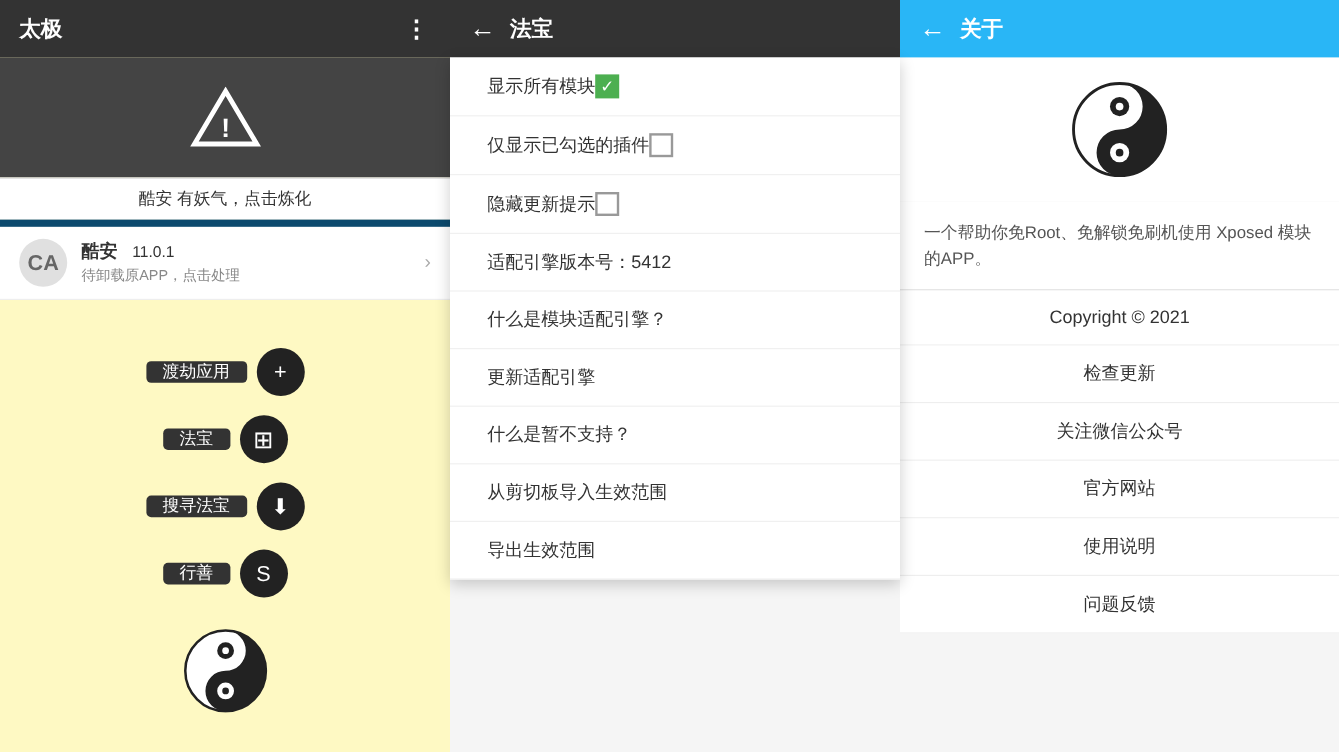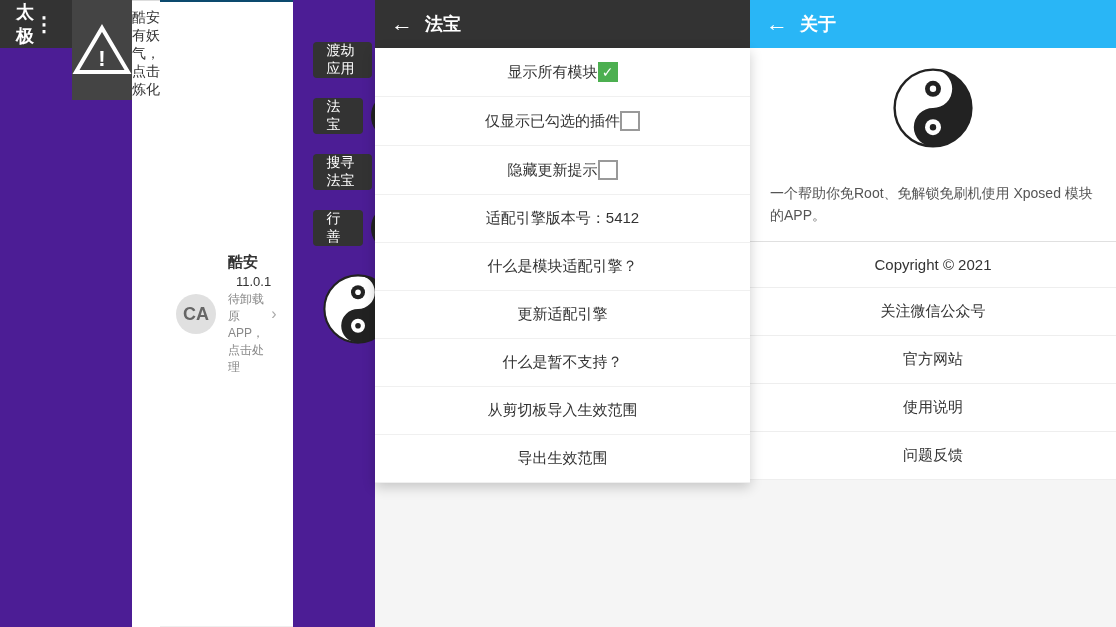--- a/index.html
+++ b/index.html
@@ -9,23 +9,23 @@
       font-family: 'Arial', sans-serif;
       display: flex;
       overflow: hidden;
       background: #e8e8e8;
     }
 
     
     .panel-left {
       width: 375px;
       height: 627px;
-      background: #4c1d95;
-      display: flex;
-      flex-direction: row;
+      background: #fef9c3;
+      display: flex;
+      flex-direction: column;
       flex-shrink: 0;
     }
 
     .panel-left .header {
       background: #333333;
       color: white;
       height: 48px;
       display: flex;
       align-items: center;
       padding: 0 16px;
@@ -61,21 +61,21 @@
       font-size: 14px;
       color: #333;
       border-top: 1px solid #ddd;
     }
 
     .app-item {
       background: white;
       display: flex;
       align-items: center;
       padding: 10px 16px;
-      border-top: 2px solid #0c4a6e;
+      border-top: 6px solid #0c4a6e;
       border-bottom: 1px solid #eee;
       cursor: pointer;
     }
 
     .app-icon {
       width: 40px;
       height: 40px;
       background: #e0e0e0;
       border-radius: 50%;
       display: flex;
@@ -216,26 +216,26 @@
       position: absolute;
       top: 48px;
       left: 0;
       right: 0;
       background: white;
       z-index: 10;
       box-shadow: 0 4px 12px rgba(0,0,0,0.2);
     }
 
     .dropdown-item {
-      padding: 14px 4px;
+      padding: 14px 31px;
       font-size: 15px;
       color: #333;
       display: flex;
       align-items: center;
-      justify-content: center;
+      justify-content: flex-start;
       cursor: pointer;
       border-bottom: 1px solid #f0f0f0;
     }
 
     .checkbox-checked {
       width: 20px;
       height: 20px;
       background: #4CAF50;
       display: flex;
       align-items: center;
@@ -447,18 +447,19 @@
     </svg>
   </div>
 
   <div class="about-description">
     <span>一个帮助你免Root、免解锁免刷机使用
 Xposed 模块的APP。</span>
   </div>
 
   <div class="about-list">
     <div class="about-list-item">Copyright © 2021</div>
+    <div class="about-list-item">检查更新</div>
     <div class="about-list-item">关注微信公众号</div>
     <div class="about-list-item">官方网站</div>
     <div class="about-list-item">使用说明</div>
     <div class="about-list-item">问题反馈</div>
   </div>
 </div>
 
 </body></html>

